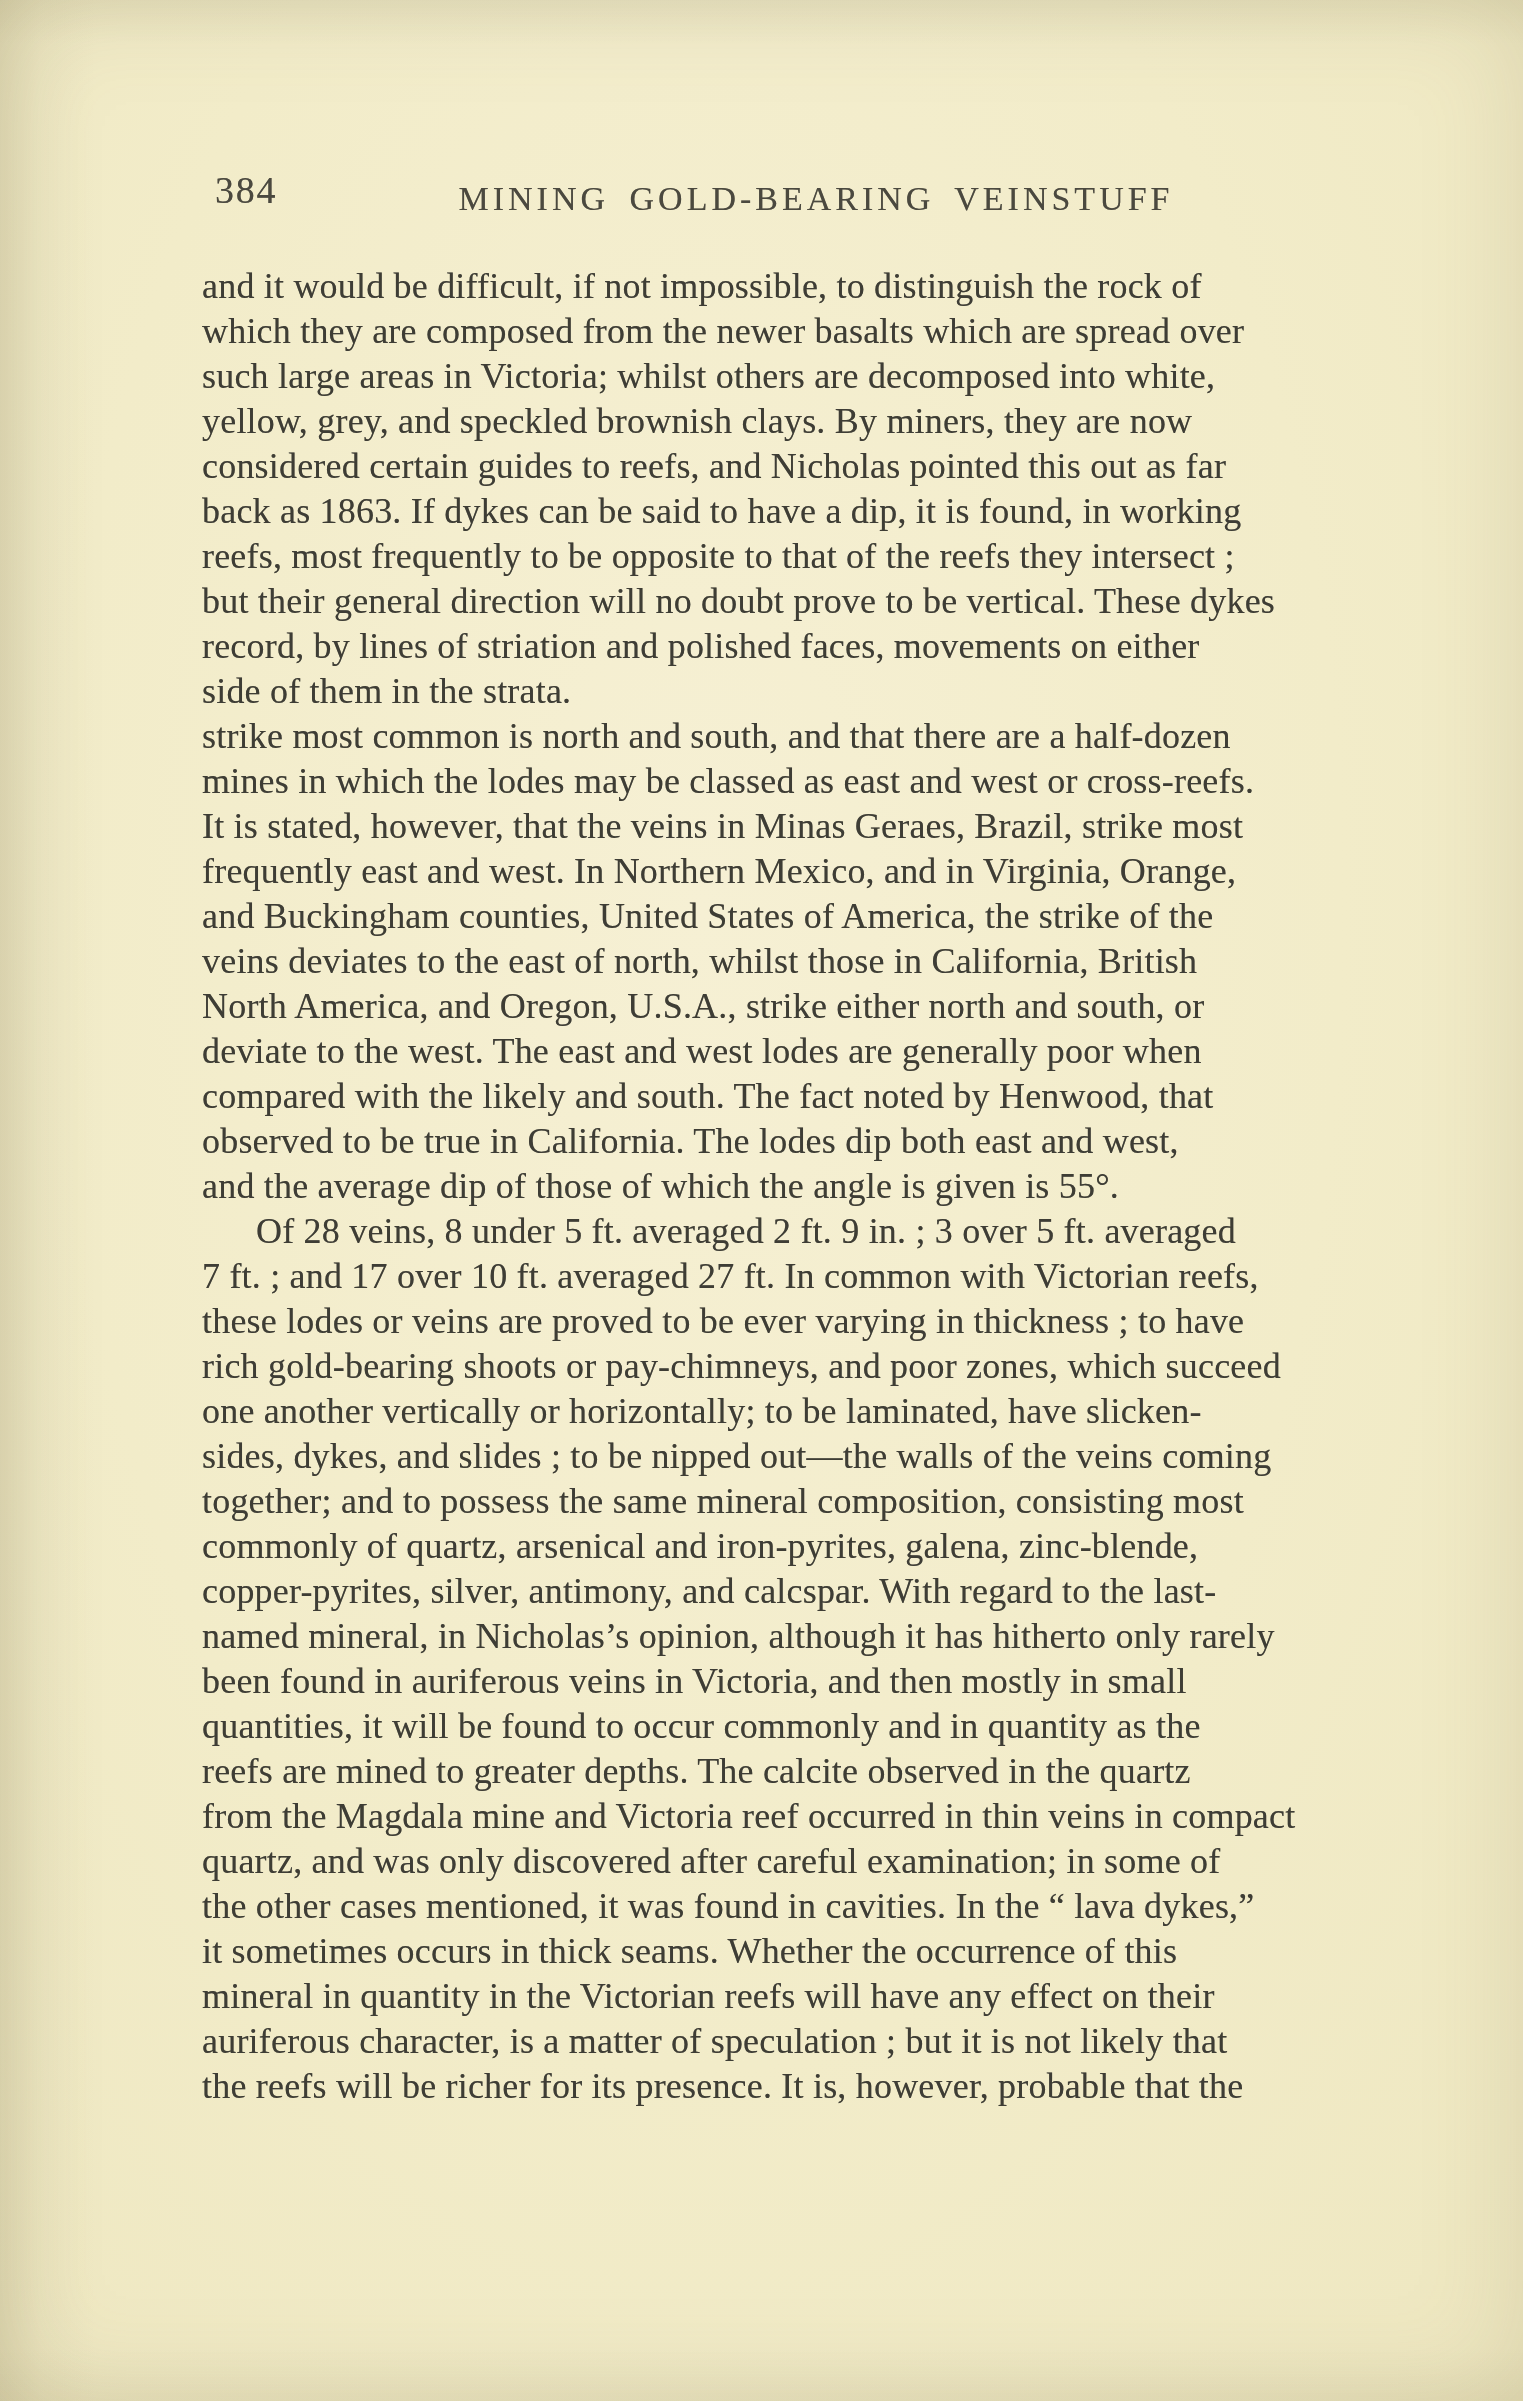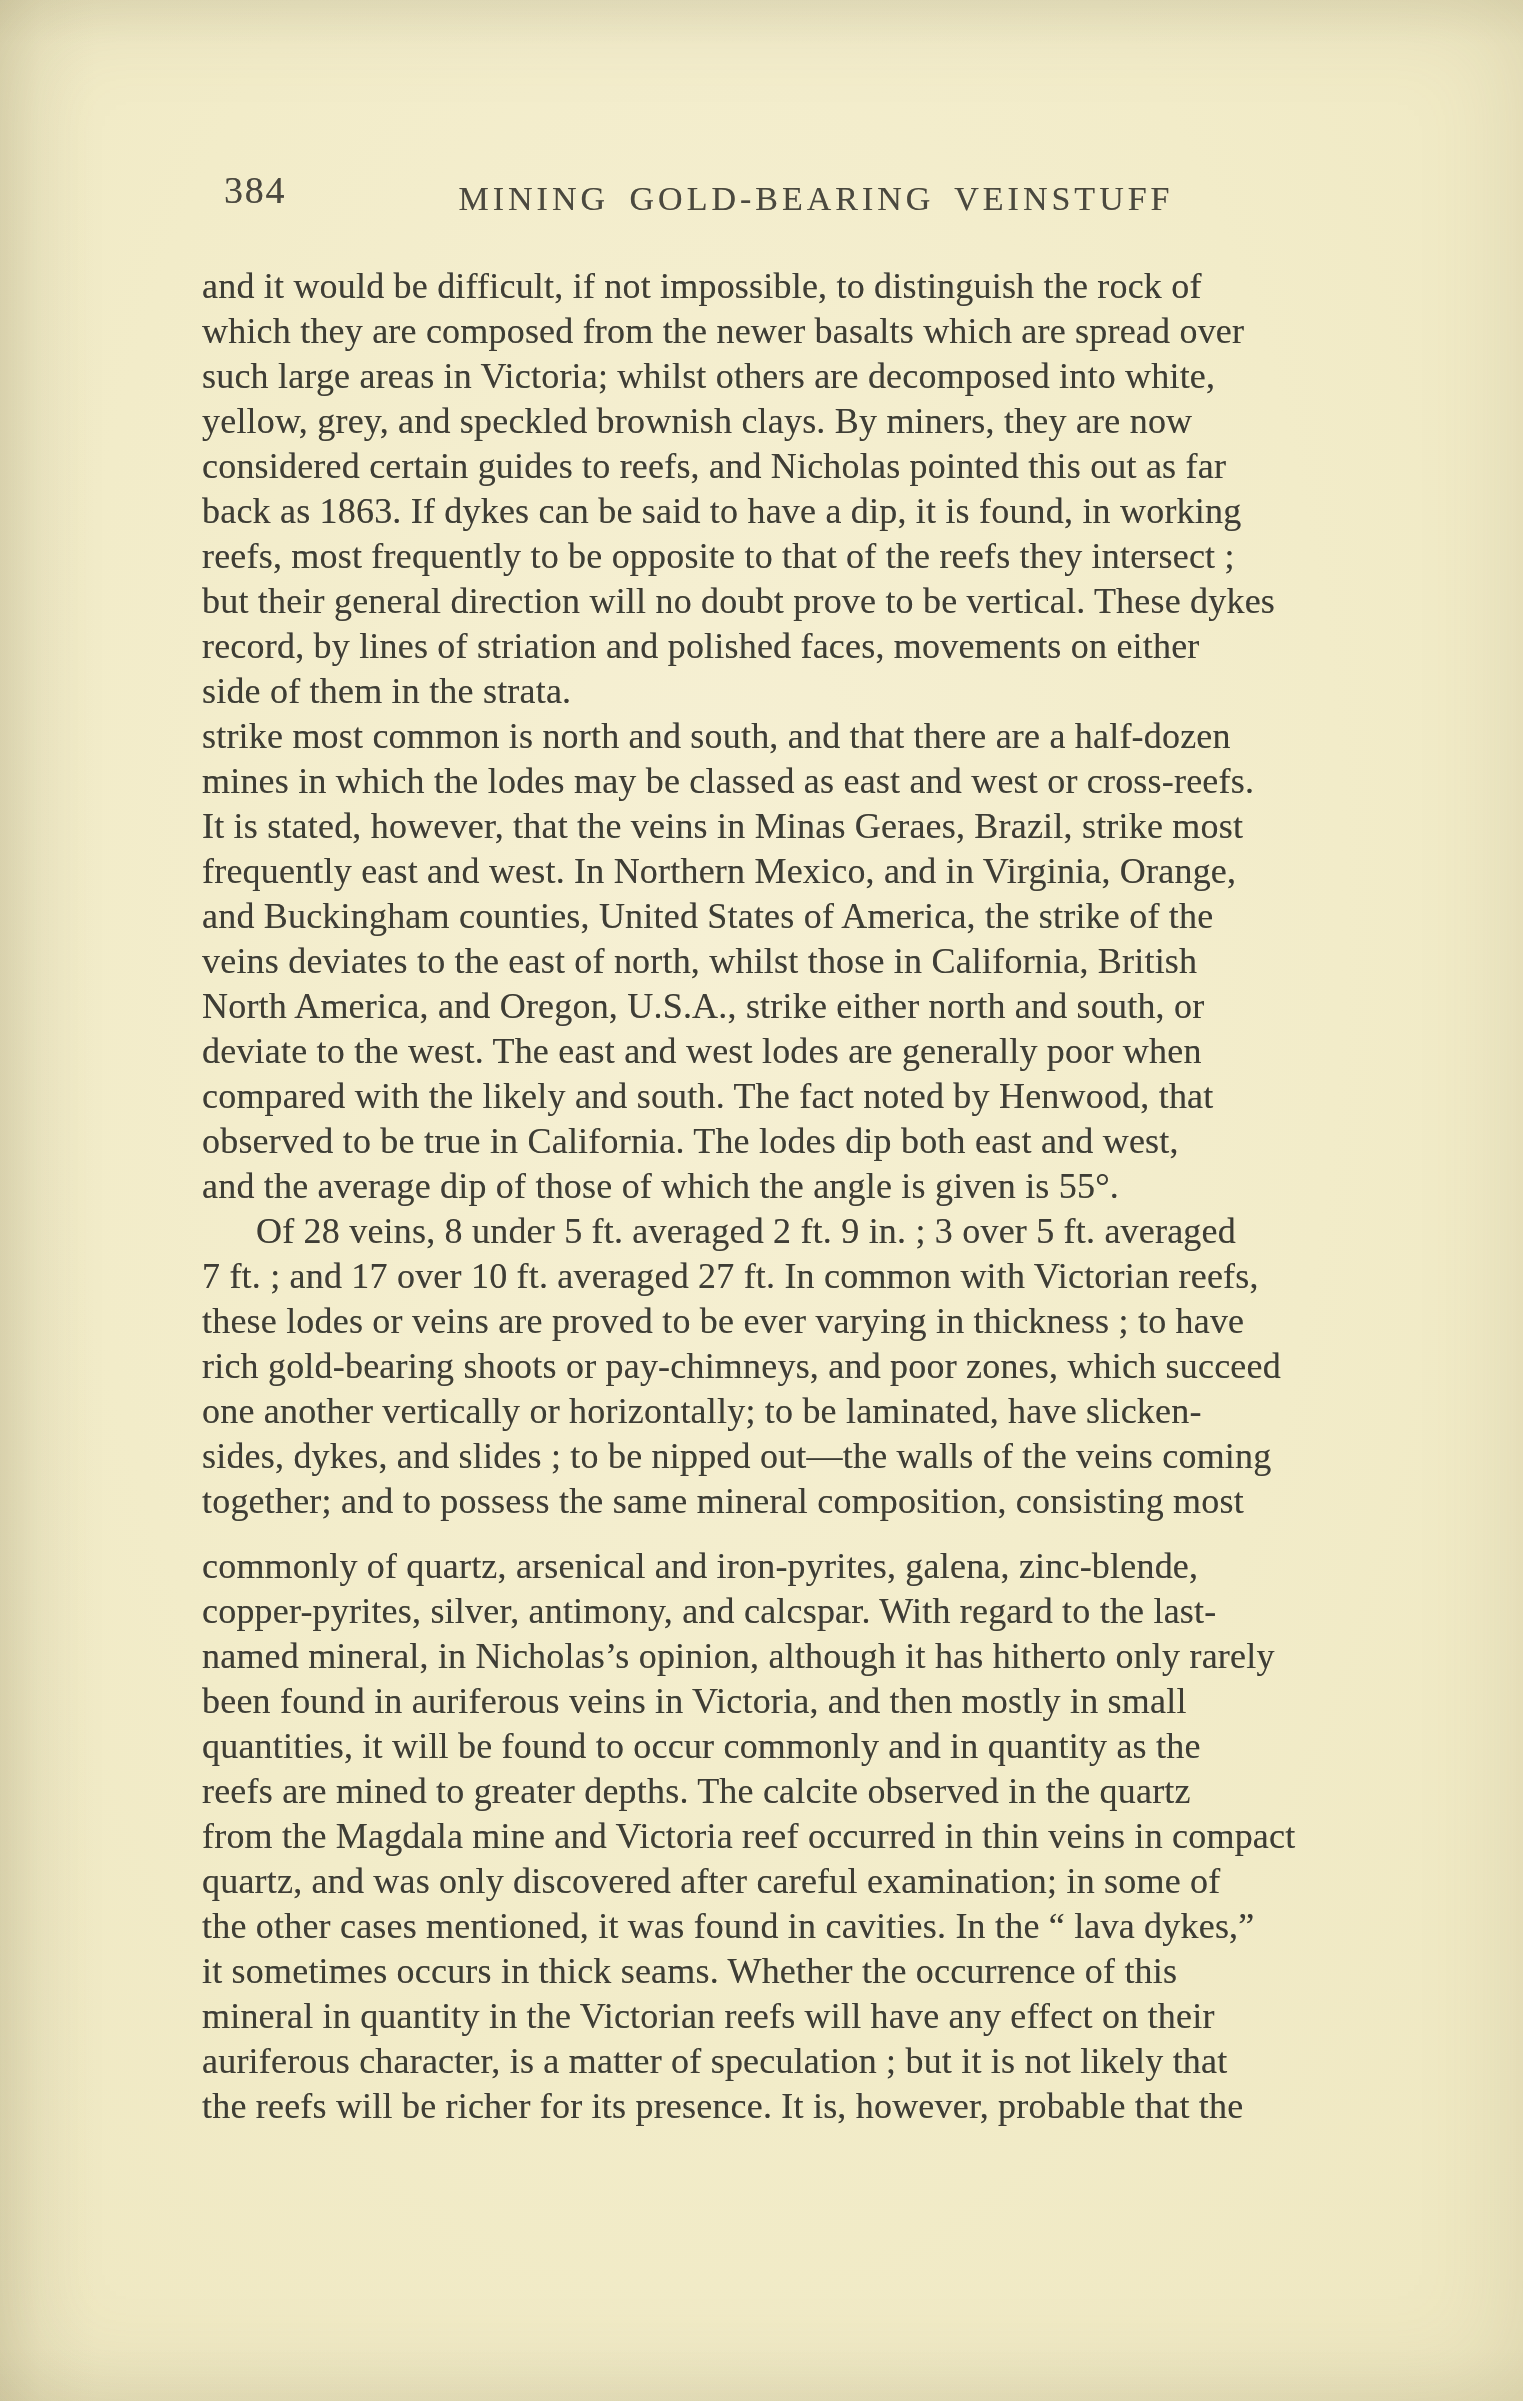--- a/index.html
+++ b/index.html
@@ -26,21 +26,21 @@
     box-shadow:inset 0 0 105px rgba(120,110,70,0.18);
   }
   .running-head{
     position:absolute;
     left:195px; top:174px;
     width:1184px; height:56px;
     color:var(--head-ink);
   }
   .folio{
     position:absolute;
-    left:29px; top:-3.5px;
+    left:20px; top:-3.5px;
     font-size:38px; line-height:1;
     letter-spacing:1.8px;
     font-feature-settings:"onum" 1;
     text-shadow:0 0 0.6px rgba(75,73,63,0.55);
   }
   .head-title{
     display:block;
     text-align:center;
     padding-left:58px;
     margin-top:8px;
@@ -98,21 +98,21 @@
       <div class="line" style="word-spacing: 0px;">compared with the likely and south. The fact noted by Henwood, that</div>
       <div class="line" style="word-spacing: 0px;">observed to be true in California. The lodes dip both east and west,</div>
       <div class="line last" style="word-spacing: 0px;">and the average dip of those of which the angle is given is 55°.</div>
       <div class="line indent" style="word-spacing: 0px;">Of 28 veins, 8 under 5 ft. averaged 2 ft. 9 in. ; 3 over 5 ft. averaged</div>
       <div class="line" style="word-spacing: 0px; font-family: Liberation Serif, serif;">7 ft. ; and 17 over 10 ft. averaged 27 ft. In common with Victorian reefs,</div>
       <div class="line" style="word-spacing: 0px;">these lodes or veins are proved to be ever varying in thickness ; to have</div>
       <div class="line" style="word-spacing: 0px;">rich gold-bearing shoots or pay-chimneys, and poor zones, which succeed</div>
       <div class="line" style="word-spacing: 0px;">one another vertically or horizontally; to be laminated, have slicken-</div>
       <div class="line" style="word-spacing: 0px;">sides, dykes, and slides ; to be nipped out—the walls of the veins coming</div>
       <div class="line" style="word-spacing: 0px;">together; and to possess the same mineral composition, consisting most</div>
-      <div class="line" style="word-spacing: 0px; margin-top: 20px;">commonly of quartz, arsenical and iron-pyrites, galena, zinc-blende,</div>
+      <div class="line" style="word-spacing: 0px;">commonly of quartz, arsenical and iron-pyrites, galena, zinc-blende,</div>
       <div class="line" style="word-spacing: 0px;">copper-pyrites, silver, antimony, and calcspar. With regard to the last-</div>
       <div class="line" style="word-spacing: 0px;">named mineral, in Nicholas’s opinion, although it has hitherto only rarely</div>
       <div class="line" style="word-spacing: 0px;">been found in auriferous veins in Victoria, and then mostly in small</div>
       <div class="line" style="word-spacing: 0px;">quantities, it will be found to occur commonly and in quantity as the</div>
       <div class="line" style="word-spacing: 0px;">reefs are mined to greater depths. The calcite observed in the quartz</div>
       <div class="line" style="word-spacing: 0px;">from the Magdala mine and Victoria reef occurred in thin veins in compact</div>
       <div class="line" style="word-spacing: 0px;">quartz, and was only discovered after careful examination; in some of</div>
       <div class="line" style="word-spacing: 0px;">the other cases mentioned, it was found in cavities. In the “ lava dykes,”</div>
       <div class="line" style="word-spacing: 0px;">it sometimes occurs in thick seams. Whether the occurrence of this</div>
       <div class="line" style="word-spacing: 0px;">mineral in quantity in the Victorian reefs will have any effect on their</div>

